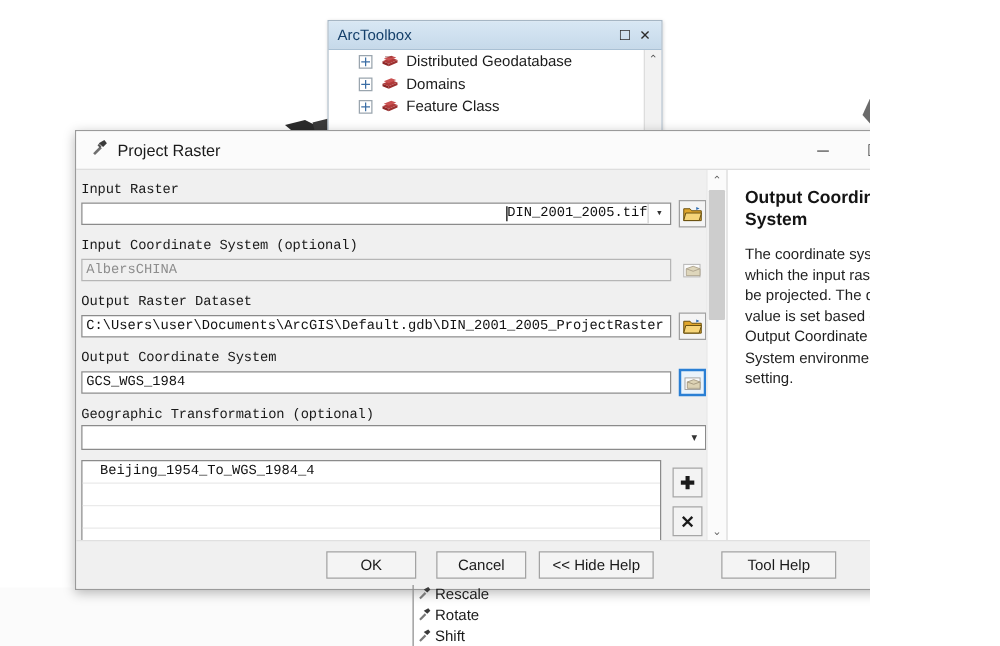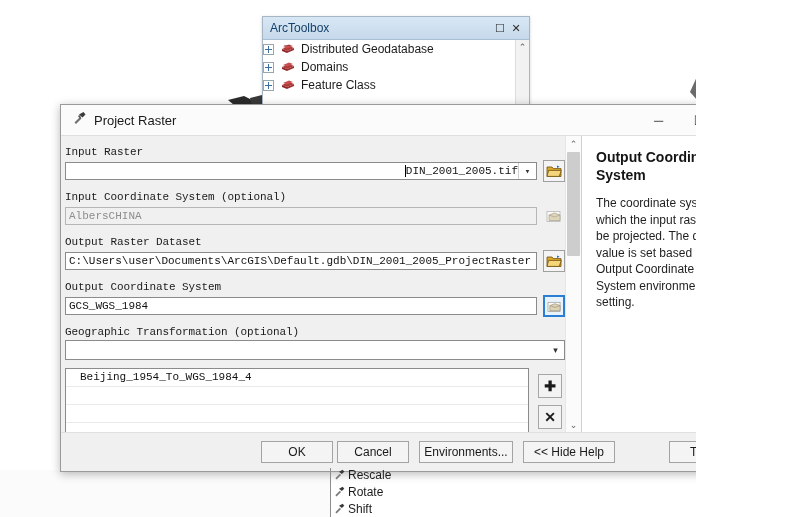--- a/index.html
+++ b/index.html
@@ -44,20 +44,21 @@
   }
   #atb-body {
     position: relative;
     height: 69px;
     background: #fff;
     overflow: hidden;
   }
   .tb-row {
     display: flex; align-items: center;
     height: 18px;
+    padding-left: 24px;
     font-size: 12px; color: #1b1b1b;
   }
   .plusbox {
     width: 9px; height: 9px;
     border: 1px solid #9aa5ae;
     background: #fff;
     position: relative; margin-right: 6px;
     flex: 0 0 auto;
   }
   .plusbox::before, .plusbox::after {
@@ -454,22 +455,21 @@
         </div>
         <div id="help-scroll">
           <div class="sarr">⌃</div>
           <div class="sarr bot">⌄</div>
         </div>
       </div>
     </div>
 
     <div id="dlg-footer">
       <div class="fbtn" style="margin-left:200px">OK</div>
-      <div class="fbtn" style="margin-left:4px">Cancel</div>
-      <div class="fbtn" style="margin-left:10px">Environments...</div>
+      <div class="fbtn" style="margin-left:16px">Cancel</div>
       <div class="fbtn" style="margin-left:10px;min-width:92px">&lt;&lt; Hide Help</div>
       <div class="fbtn" style="margin-left:54px;min-width:92px">Tool Help</div>
     </div>
   </div>
 
   <div id="bg-tree">
     <div id="bg-tree-divider"></div>
     <div class="bt-row">
       <span class="hm">
         <svg width="14" height="13" viewBox="0 0 16 16">

